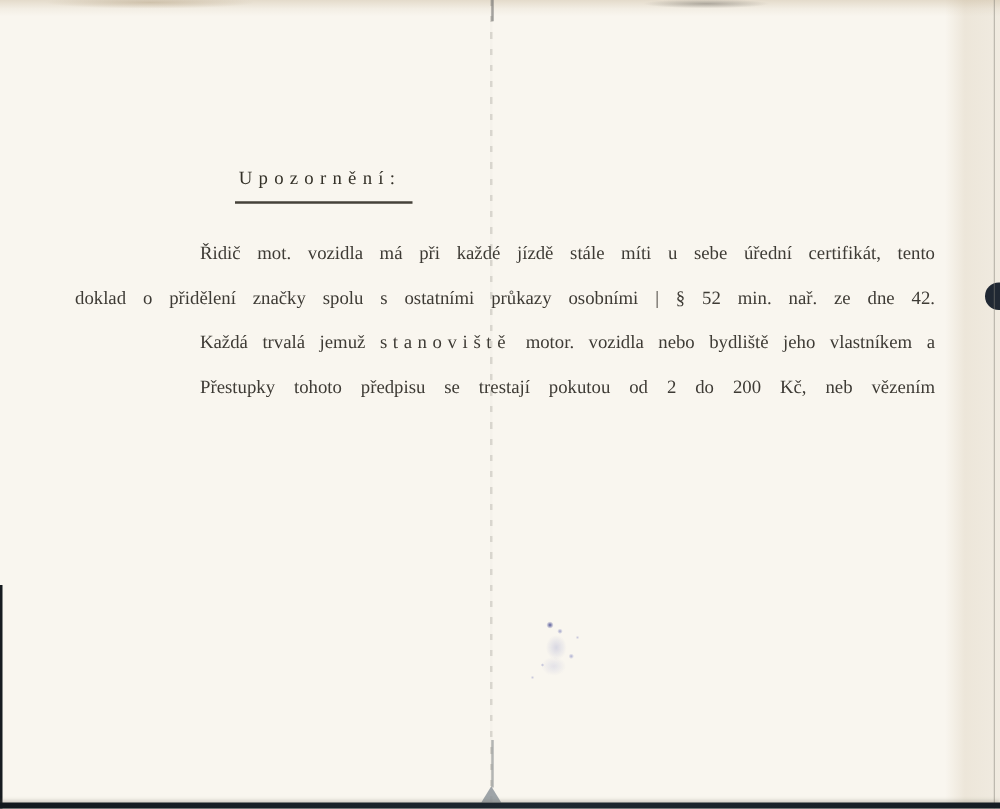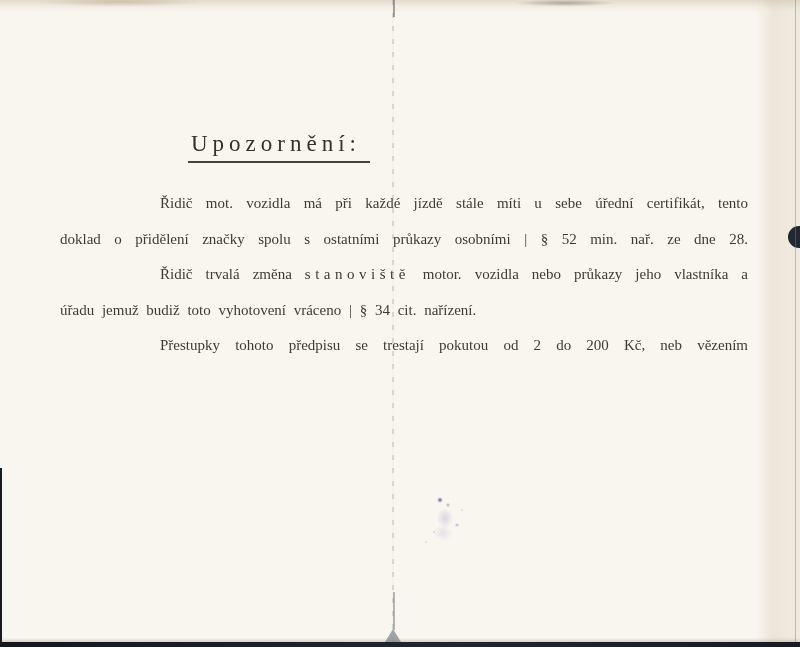--- a/index.html
+++ b/index.html
@@ -60,21 +60,21 @@
       radial-gradient(3px 3px at 45px 47px, rgba(100,106,182,0.50), transparent 72%),
       radial-gradient(2px 2px at 22px 54px, rgba(110,116,186,0.45), transparent 72%),
       radial-gradient(2px 2px at 50px 32px, rgba(110,116,186,0.35), transparent 72%),
       radial-gradient(2px 2px at 14px 64px, rgba(110,116,186,0.35), transparent 72%),
       radial-gradient(13px 10px at 31px 55px, rgba(130,136,202,0.18), transparent 76%);
     filter:blur(0.4px);
   }
   
   .heading {
     position:absolute; left:188px; top:130px;
-    font-size:23px; line-height:27px; letter-spacing:5px;
+    font-size:15px; line-height:27px; letter-spacing:5px;
     color:#343128;
     padding:0 9px 4px 3px;
     border-bottom:2px solid #45423a;
   }
   .body {
     position:absolute; left:60px; top:186px; width:688px;
     font-size:15px; line-height:35.5px;
     color:#3e3b35; word-spacing:2px;
   }
   .line.just { text-align:justify; text-align-last:justify; }
@@ -84,24 +84,23 @@
 </style>
 </head>
 <body>
 
 <div class="scan">
 
   <div class="heading">Upozornění:</div>
 
   <div class="body">
     <div class="line just indent">Řidič mot. vozidla má při každé jízdě stále míti u sebe úřední certifikát, tento</div>
-    <div class="line just">doklad o přidělení značky spolu s ostatními průkazy osobními | § 52 min. nař. ze dne 28.</div>
+    <div class="line just">doklad o přidělení značky spolu s ostatními průkazy osobními | § 52 min. nař. ze dne 42.</div>
 
-    <div class="line just indent"><span>Řidič trvalá změna </span><span class="sperr">stanoviště</span><span> motor. vozidla nebo průkazy jeho vlastníka a</span></div>
-    <div class="line last">úřadu jemuž budiž toto vyhotovení vráceno | § 34 cit. nařízení.</div>
+    <div class="line just indent"><span>Každá trvalá jemuž </span><span class="sperr">stanoviště</span><span> motor. vozidla nebo bydliště jeho vlastníkem a</span></div>
 
     <div class="line just indent">Přestupky tohoto předpisu se trestají pokutou od 2 do 200 Kč, neb vězením</div>
   </div>
 
   <div class="fold"></div>
   <div class="fold-top"></div>
   <div class="fold-bottom-line"></div>
   <div class="fold-triangle"></div>
   <div class="stamp"></div>
   <div class="ink-dot"></div>

